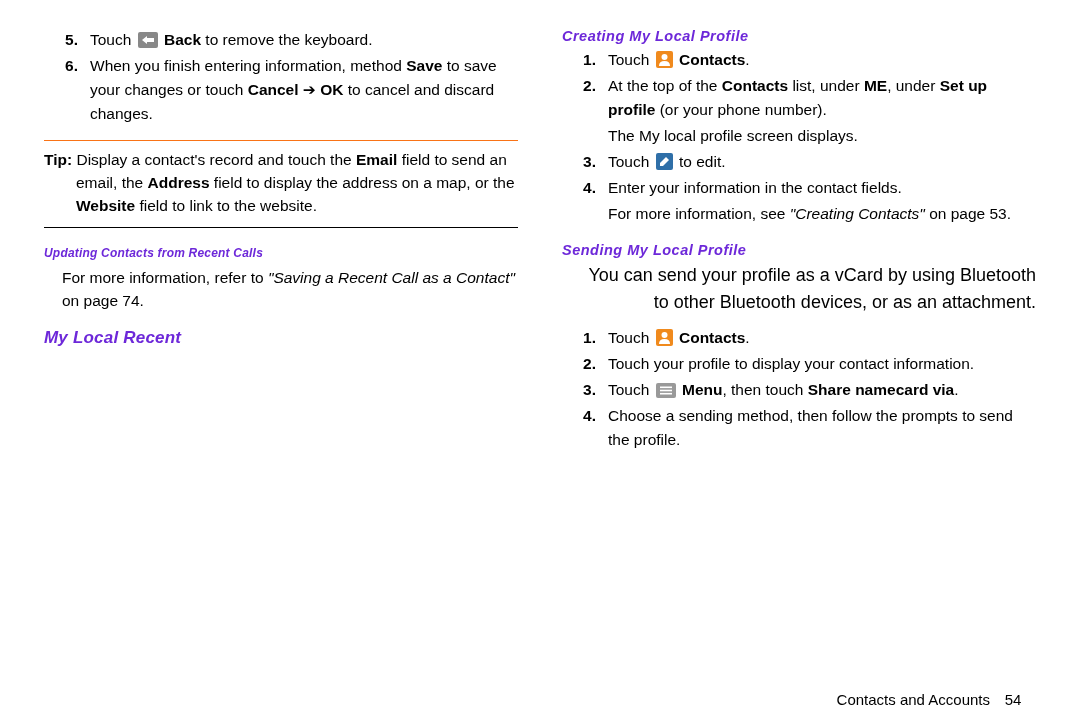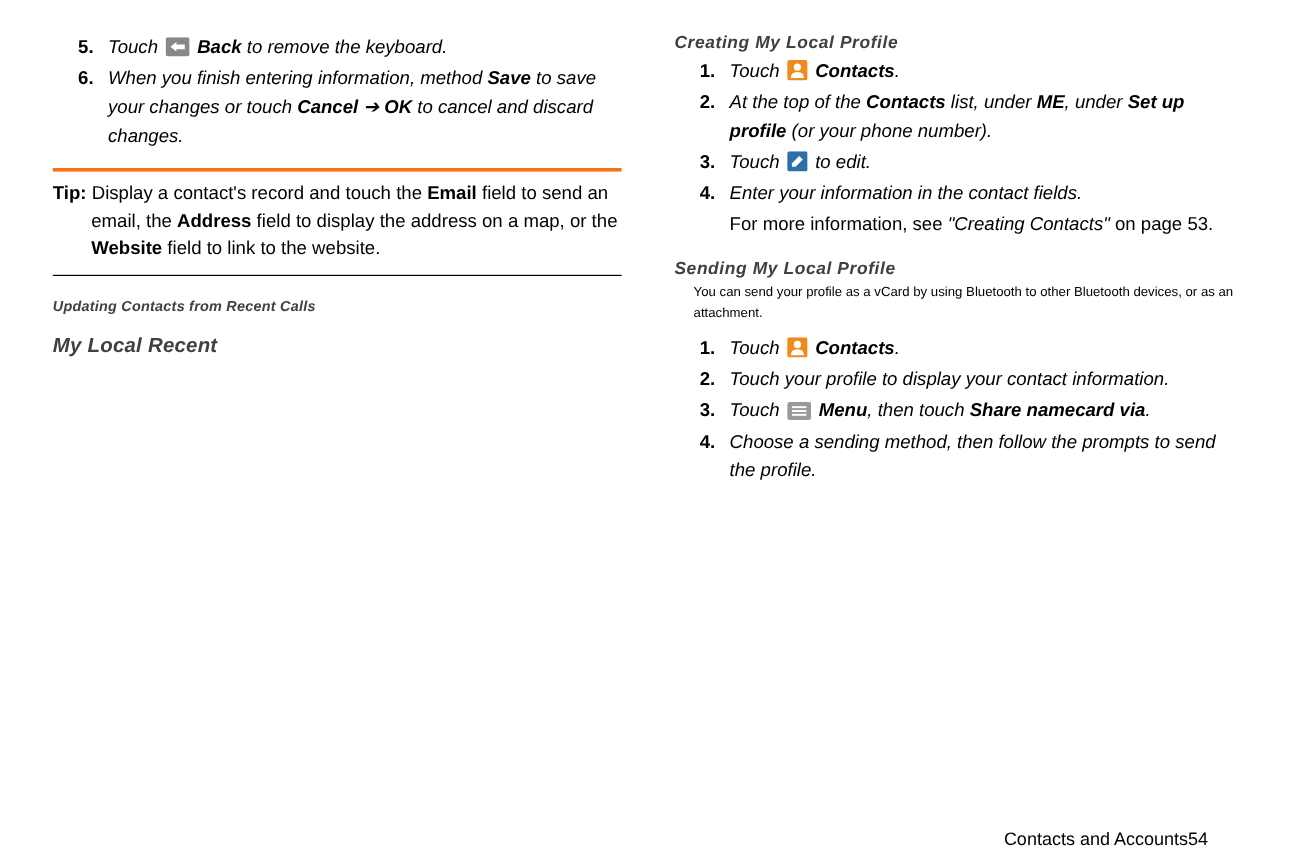--- a/index.html
+++ b/index.html
@@ -36,82 +36,82 @@
     font-weight: 700;
     font-size: 15.5px;
     text-align: right;
     padding-right: 12px;
     line-height: 1.55;
   }
   .ol-body {
     flex: 1 1 auto;
     font-size: 15.5px;
     line-height: 1.55;
-    font-style: italic;
   }
   .ol-extra {
     padding-left: 46px;
     font-size: 15.5px;
     line-height: 1.55;
     margin-bottom: 2px;
   }
 
   .tip-block {
-    border-top: 3px solid #f97316;
+    border-top: 1px solid #f97316;
     border-bottom: 1px solid #000;
     margin-top: 14px;
     padding: 8px 0 9px 0;
   }
   .tip-line {
     font-size: 15.5px;
     line-height: 1.48;
     padding-left: 32px;
     text-indent: -32px;
   }
 
   .h-blue-it {
-    color: #404040;
+    color: #6d28d9;
     font-weight: 700;
     font-style: italic;
     letter-spacing: 0.2px;
   }
   .h-lg { font-size: 12px; margin-top: 18px; margin-bottom: 6px; }
   .h-md { font-size: 17px; margin-top: 16px; margin-bottom: 6px; }
   .h-sm { font-size: 14.5px; margin-bottom: 4px; letter-spacing: 0.5px;}
 
   .para {
     font-size: 15.5px;
     line-height: 1.5;
     padding-left: 18px;
     margin-bottom: 8px;
   }
   .para-right {
-    font-size: 11px;
+    font-size: 18px;
     line-height: 1.5;
     padding-left: 16px;
     margin-bottom: 10px;
+    text-align: right;
   }
 
   b { font-weight: 700; }
   .it { font-style: italic; }
 
   .ic {
     display: inline-block;
     vertical-align: -3px;
     margin: 0 2px;
   }
   .ic svg { display: block; }
 
   .footer {
     position: absolute;
     bottom: 12px;
     right: 44px;
     font-size: 15px;
   }
-  .footer .pg { display:inline-block; width:46px; text-align:left;}
+  .footer .pg { display:inline-block; width:46px; text-align:center;}
 </style>
 </head>
 <body>
 
 <div class="page">
 
   <div class="col col-left">
 
     <div class="ol-item">
       <div class="ol-num">5.</div>
@@ -130,20 +130,23 @@
       </div>
     </div>
 
     <div class="tip-block">
       <div class="tip-line">
         <b>Tip:</b><span> Display a contact's record and touch the </span><b>Email</b><span> field to send an email, the </span><b>Address</b><span> field to display the address on a map, or the </span><b>Website</b><span> field to link to the website.</span>
       </div>
     </div>
 
     <div class="h-blue-it h-lg">Updating Contacts from Recent Calls</div>
+    <div class="para">
+      <span>For more information, refer to </span><span class="it">"Saving a Recent Call as a Contact"</span><span> on page 74.</span>
+    </div>
 
     <div class="h-blue-it h-md">My Local Recent</div>
   </div>
 
   <div class="col col-right">
     <div class="h-blue-it h-sm" style="margin-top:0">Creating My Local Profile</div>
 
     <div class="ol-item">
       <div class="ol-num">1.</div>
       <div class="ol-body">
@@ -154,20 +157,21 @@
             </svg></span> <b>Contacts</b><span>.</span>
       </div>
     </div>
 
     <div class="ol-item">
       <div class="ol-num">2.</div>
       <div class="ol-body">
         <span>At the top of the </span><b>Contacts</b><span> list, under </span><b>ME</b><span>, under </span><b>Set up profile</b><span> (or your phone number).</span>
       </div>
     </div>
+    <div class="ol-extra">The My local profile screen displays.</div>
 
     <div class="ol-item">
       <div class="ol-num">3.</div>
       <div class="ol-body">
         <span>Touch </span><span class="ic"><svg width="17" height="17">
               <rect width="17" height="17" rx="2" fill="#2f6fa8"></rect>
               <path d="M4 13 L4 10 L10 4 L13 7 L7 13 Z" fill="#fff"></path>
             </svg></span><span> to edit.</span>
       </div>
     </div>

